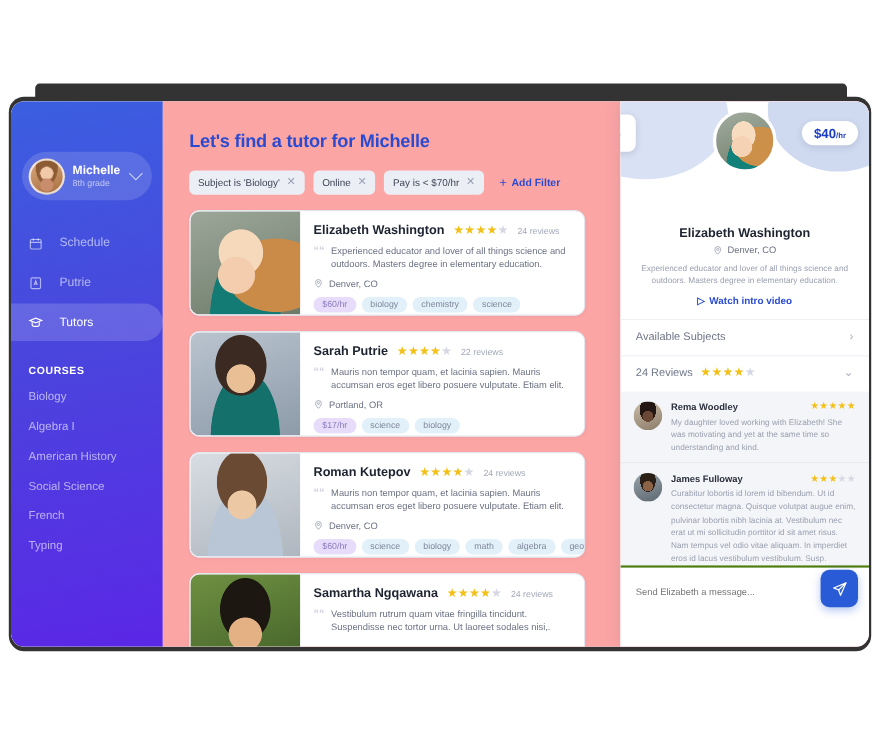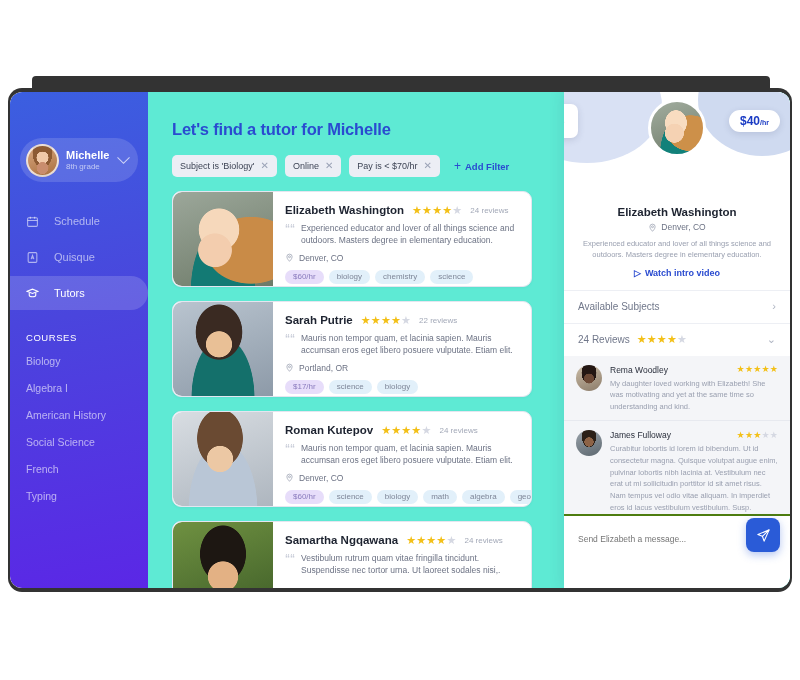--- a/index.html
+++ b/index.html
@@ -94,36 +94,36 @@
     color: #ffffff;
     font-weight: normal;
   }
   .nav-ico { width: 13px; height: 13px; flex: 0 0 13px; display:block; }
   .nav-ico svg { width: 13px; height: 13px; display: block; }
 
   .courses-title {
     margin: 22px 0 4px 16px;
     color: #ffffff;
     font-size: 9.5px;
-    font-weight: normal;
+    font-weight: bold;
     letter-spacing: 0.55px;
   }
   .course-item {
     height: 27px;
     display: flex; align-items: center;
     padding-left: 16px;
     color: rgba(255,255,255,0.60);
     font-size: 10.5px;
   }
 
   
   #main {
     flex: 1 1 auto;
     height: 100%;
-    background: #5eead4;
+    background: #fca5a5;
     padding: 28px 0 12px 24px;
     position: relative;
     overflow: hidden;
   }
   #page-title {
     color: #2a4bd0;
     font-size: 16.5px;
     font-weight: bold;
     letter-spacing: -0.2px;
   }
@@ -329,21 +329,21 @@
   .ra1 { background:
       radial-gradient(circle at 50% 52%, #6b4835 0 26%, transparent 27%),
       radial-gradient(ellipse at 50% 30%, #241713 0 40%, transparent 41%),
       linear-gradient(160deg,#cbbda8,#8c7c6a); }
   .ra2 { background:
       radial-gradient(circle at 50% 46%, #8d6347 0 24%, transparent 25%),
       radial-gradient(ellipse at 50% 26%, #2b2018 0 38%, transparent 39%),
       linear-gradient(160deg,#9aa3ab,#5d6870); }
   .rev-body { flex: 1 1 auto; min-width: 0; }
   .rev-top { display: flex; align-items: center; }
-  .rev-name { font-size: 8.5px; font-weight: normal; color: #2a2f3c; text-align: center; }
+  .rev-name { font-size: 8.5px; font-weight: bold; color: #2a2f3c; text-align: center; }
   .rev-stars { margin-left: auto; font-size: 9px; letter-spacing: 0.2px; line-height: 1; }
   .rev-text { margin-top: 3px; font-size: 7.5px; color: #9aa0b0; line-height: 1.55; }
 
   #message-bar {
     position: relative;
     flex: 0 0 auto;
     height: 74px;
     background: #ffffff;
     border-top: 2px solid #4d7c0f;
     padding: 12px 14px;
@@ -397,21 +397,21 @@
         <span>Schedule</span>
       </div>
 
       <div class="nav-item">
         <span class="nav-ico">
           <svg viewBox="0 0 24 24" fill="none" stroke="currentColor" stroke-width="2">
             <rect x="4" y="3" width="16" height="18" rx="2"></rect>
               <path d="M9.5 15l2.5-7 2.5 7M10.3 13h3.4"></path>
           </svg>
         </span>
-        <span>Quisque</span>
+        <span>Putrie</span>
       </div>
 
       <div class="nav-item active">
         <span class="nav-ico">
           <svg viewBox="0 0 24 24" fill="none" stroke="currentColor" stroke-width="2">
             <path d="M2 8l10-4 10 4-10 4L2 8z"></path>
               <path d="M6 11v4c0 1.7 2.7 3 6 3s6-1.3 6-3v-4"></path>
           </svg>
         </span>
         <span>Tutors</span>

